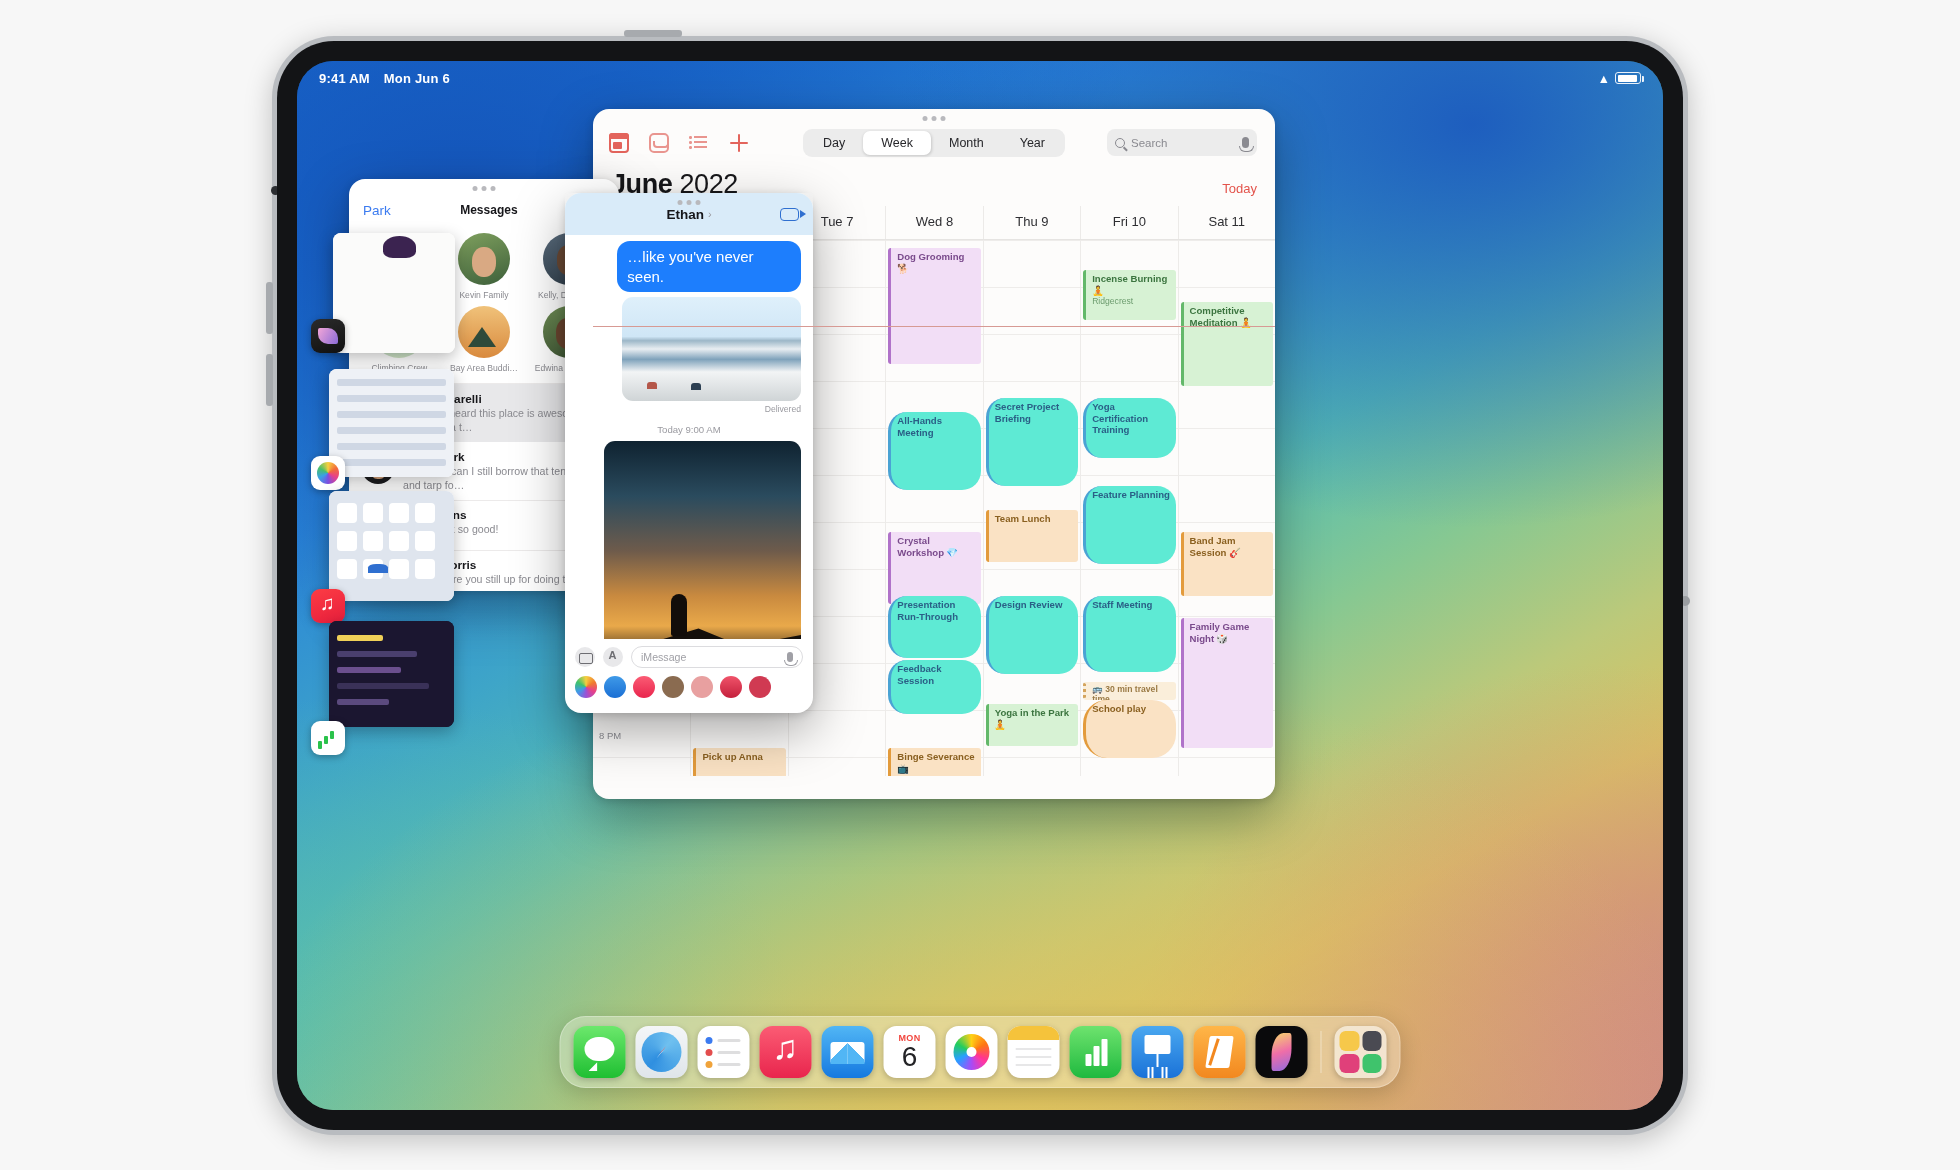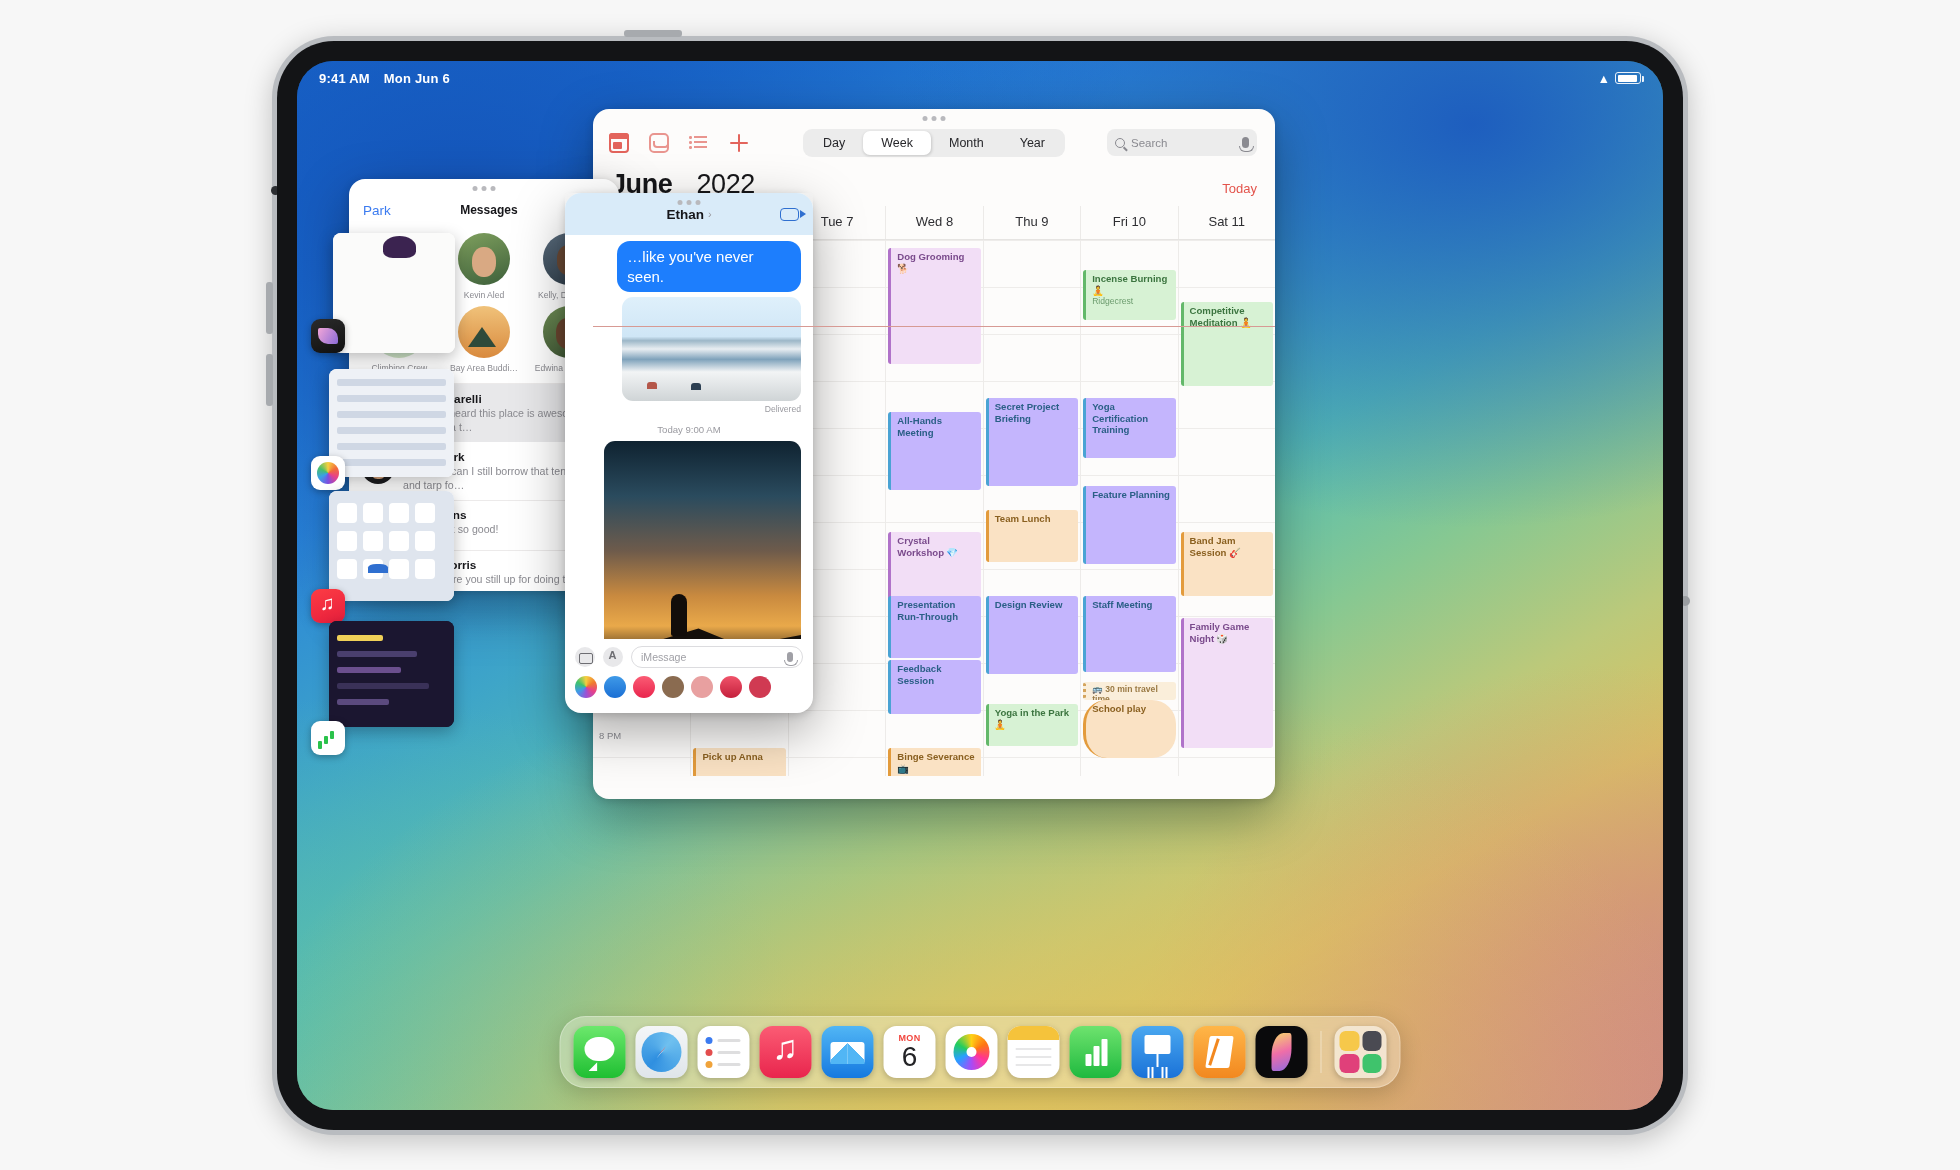--- a/index.html
+++ b/index.html
@@ -146,21 +146,21 @@
     background:#ececec; border-radius:8px; display:flex; align-items:center; padding:0 8px; gap:6px;
   }
   .cal-search .mag { width:10px; height:10px; border:1.6px solid #8a8a90; border-radius:50%; position:relative; flex:none;}
   .cal-search .mag::after { content:""; position:absolute; right:-4px; bottom:-3px; width:5px; height:1.6px; background:#8a8a90; transform:rotate(45deg);}
   .cal-search .ph { font-size:11.5px; color:#8a8a90; flex:1; }
   .cal-search .mic { width:7px; height:11px; border-radius:4px; background:#8a8a90; flex:none; position:relative;}
   .cal-search .mic::after{content:"";position:absolute;left:-3px;top:9px;width:13px;height:5px;border:1.4px solid #8a8a90;border-top:none;border-radius:0 0 7px 7px;}
 
   .cal-monthrow { display:flex; align-items:baseline; padding: 2px 18px 6px 18px; }
   .cal-month { font-size:27px; font-weight:700; color:#17171a; letter-spacing:-.4px; }
-  .cal-year { font-size:27px; font-weight:400; color:#17171a; margin-left:24px; letter-spacing:-.4px;}
+  .cal-year { font-size:27px; font-weight:400; color:#17171a; margin-left:7px; letter-spacing:-.4px;}
   .cal-today { margin-left:auto; font-size:13px; color:#e3534b; cursor:pointer; }
 
   .cal-daysrow { display:grid; grid-template-columns: repeat(7, 1fr); border-bottom:1px solid #e6e4e2; }
   .cal-daysrow div { text-align:center; font-size:13px; color:#2e2e32; padding:8px 0 10px; border-left:1px solid #eceae8; }
   .cal-daysrow div:first-child { border-left:none; }
 
   .cal-grid { position:relative; height: 536px; overflow:hidden; }
   .cal-hours { position:absolute; left:0; top:0; width:36px; height:100%; }
   .cal-hours span { position:absolute; left:6px; font-size:9.5px; color:#8e8e94; }
   .cal-cols { position:absolute; left:0; right:0; top:0; bottom:0; display:grid; grid-template-columns: repeat(7, 1fr); }
@@ -170,21 +170,21 @@
     background: repeating-linear-gradient(to bottom, #eeecea 0 1px, transparent 1px 47px); }
   .nowline { position:absolute; left:0; right:0; top:86px; height:1px; background:#d79a94; z-index:4; }
 
   .ev {
     position:absolute; left:2px; right:2px; border-radius:3px;
     padding:3px 4px 3px 6px; font-size:9.6px; line-height:1.22; overflow:hidden;
     cursor:pointer;
   }
   .ev b { font-weight:600; display:block; }
   .ev small { display:block; font-size:8.6px; opacity:.7; font-weight:400; }
-  .ev-blue   { background:#c4b5fd; color:#2a5f86; border-left:3px solid #4aa3d4; }
+  .ev-blue   { background:#5eead4; color:#2a5f86; border-left:3px solid #4aa3d4;border-radius:19px; }
   .ev-orange { background:#fae2c4; color:#8a6020; border-left:3px solid #e39b3c; }
   .ev-purple { background:#f2def6; color:#7a4a8c; border-left:3px solid #b072c9; }
   .ev-green  { background:#d7f2d4; color:#3c7540; border-left:3px solid #63b86a; }
   .ev-travel { background:#faeeda; color:#9a7a45; border-left:3px dotted #d4a45c; font-size:8.6px; padding-top:2px;}
 
   
   #messages-window { left:52px; top:118px; width:270px; height:412px; }
   .msg-head { display:flex; align-items:center; padding: 22px 14px 6px; }
   .msg-edit { font-size:13.5px; color:#3b7bf0; cursor:pointer; }
   .msg-title { font-size:12px; font-weight:600; color:#16161a; margin-left:auto; margin-right:auto; }
@@ -582,21 +582,21 @@
         <span class="msg-compose"></span>
       </div>
 
       <div class="pins" id="pins">
           <div class="pin">
             <div class="av av-memoji1"></div>
             <div class="nm">Jordan Vandnais</div>
           </div>
           <div class="pin">
             <div class="av av-photo1"></div>
-            <div class="nm">Kevin Aled</div>
+            <div class="nm">Kevin Family</div>
           </div>
           <div class="pin">
             <div class="av av-photo2"></div>
             <div class="nm">Kelly, David &amp;…</div>
           </div>
           <div class="pin">
             <div class="av av-hike"></div>
             <div class="nm">Climbing Crew</div>
           </div>
           <div class="pin">

